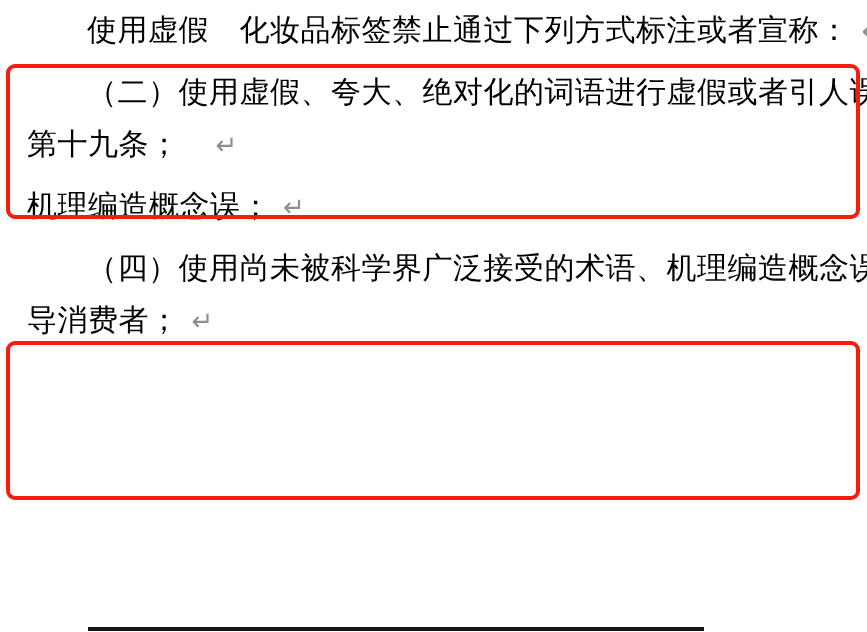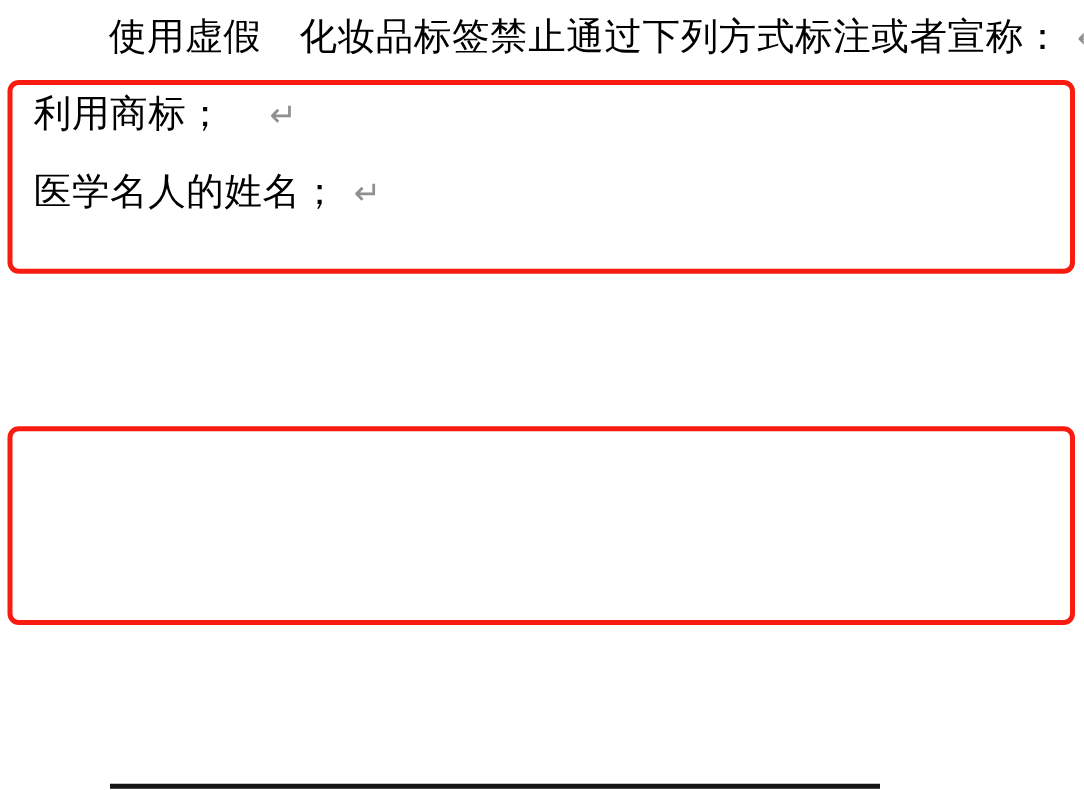--- a/index.html
+++ b/index.html
@@ -78,27 +78,30 @@
 <body>
 
 <div class="doc">
 
   <div class="para">
     <div class="line indent"><span>使用虚假　化妆品标签禁止通过下列方式标注或者宣称：</span><span class="mark">↵</span></div>
   </div>
 
 
   <div class="para">
-    <div class="line"><span>利用商标；</span><span class="mark wide-gap">↵</span></div>
+    <div class="line indent"><span>（二）使用虚假、夸大、绝对化的词语进行虚假或者引人误</span></div>
+    <div class="line"><span>第十九条；</span><span class="mark wide-gap">↵</span></div>
   </div>
 
   <div class="para">
-    <div class="line"><span>医学名人的姓名；</span><span class="mark">↵</span></div>
+    <div class="line"><span>机理编造概念误；</span><span class="mark">↵</span></div>
   </div>
 
   <div class="para">
+    <div class="line indent"><span>（四）使用尚未被科学界广泛接受的术语、机理编造概念误</span></div>
+    <div class="line"><span>导消费者；</span><span class="mark">↵</span></div>
   </div>
 
 </div>
 
 <div class="hlbox" id="hlbox-1"></div>
 <div class="hlbox" id="hlbox-2"></div>
 <div class="bottom-rule"></div>
 
 </body></html>

